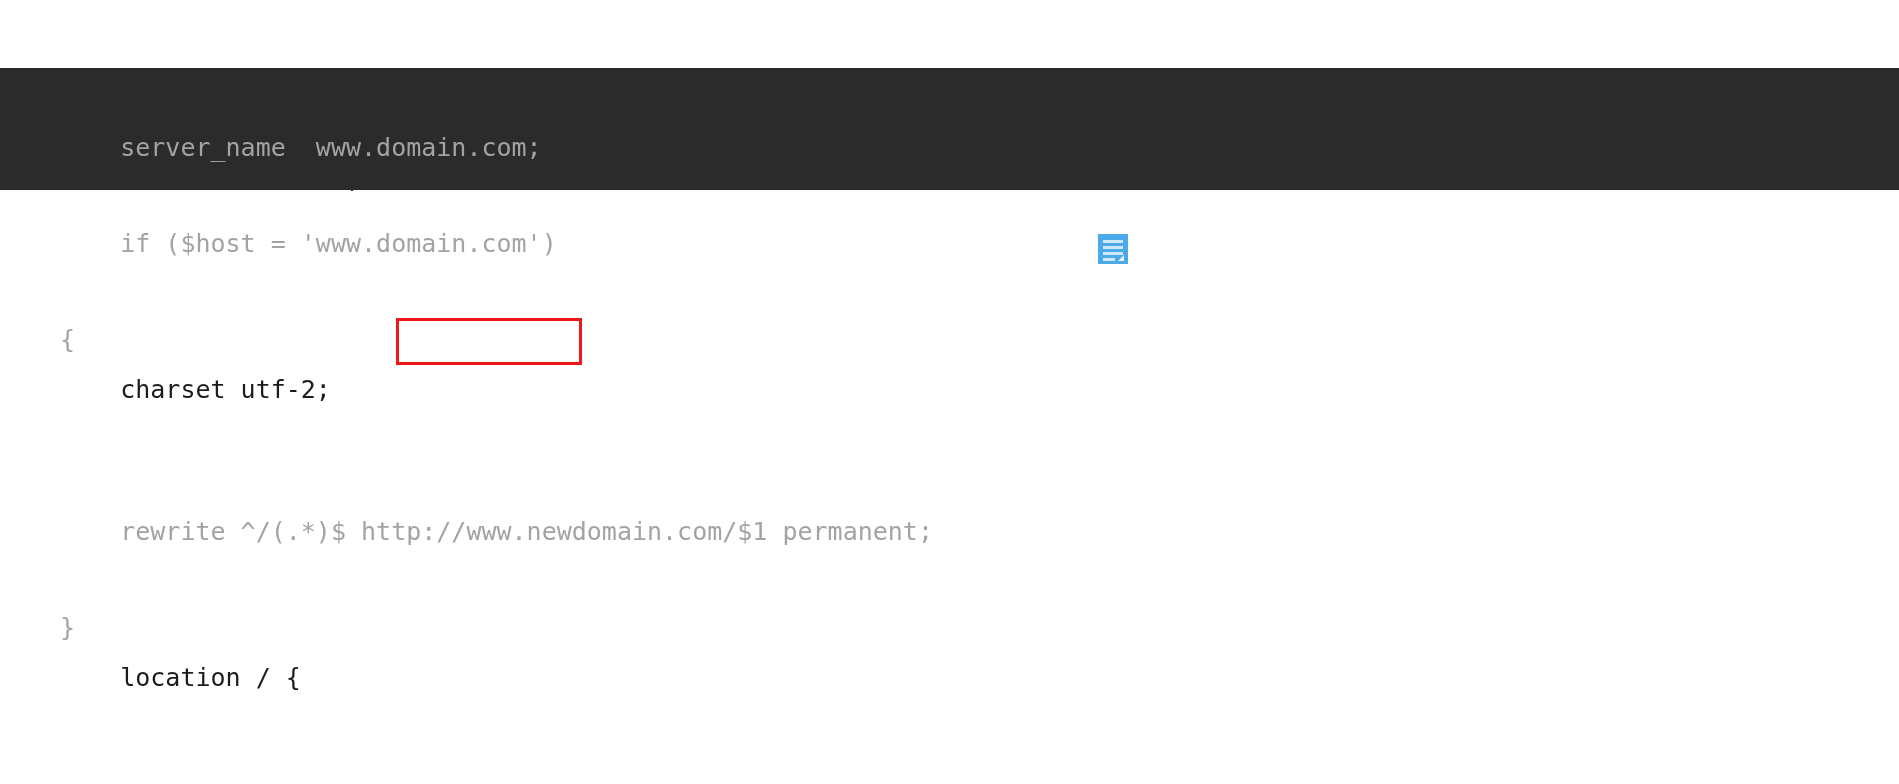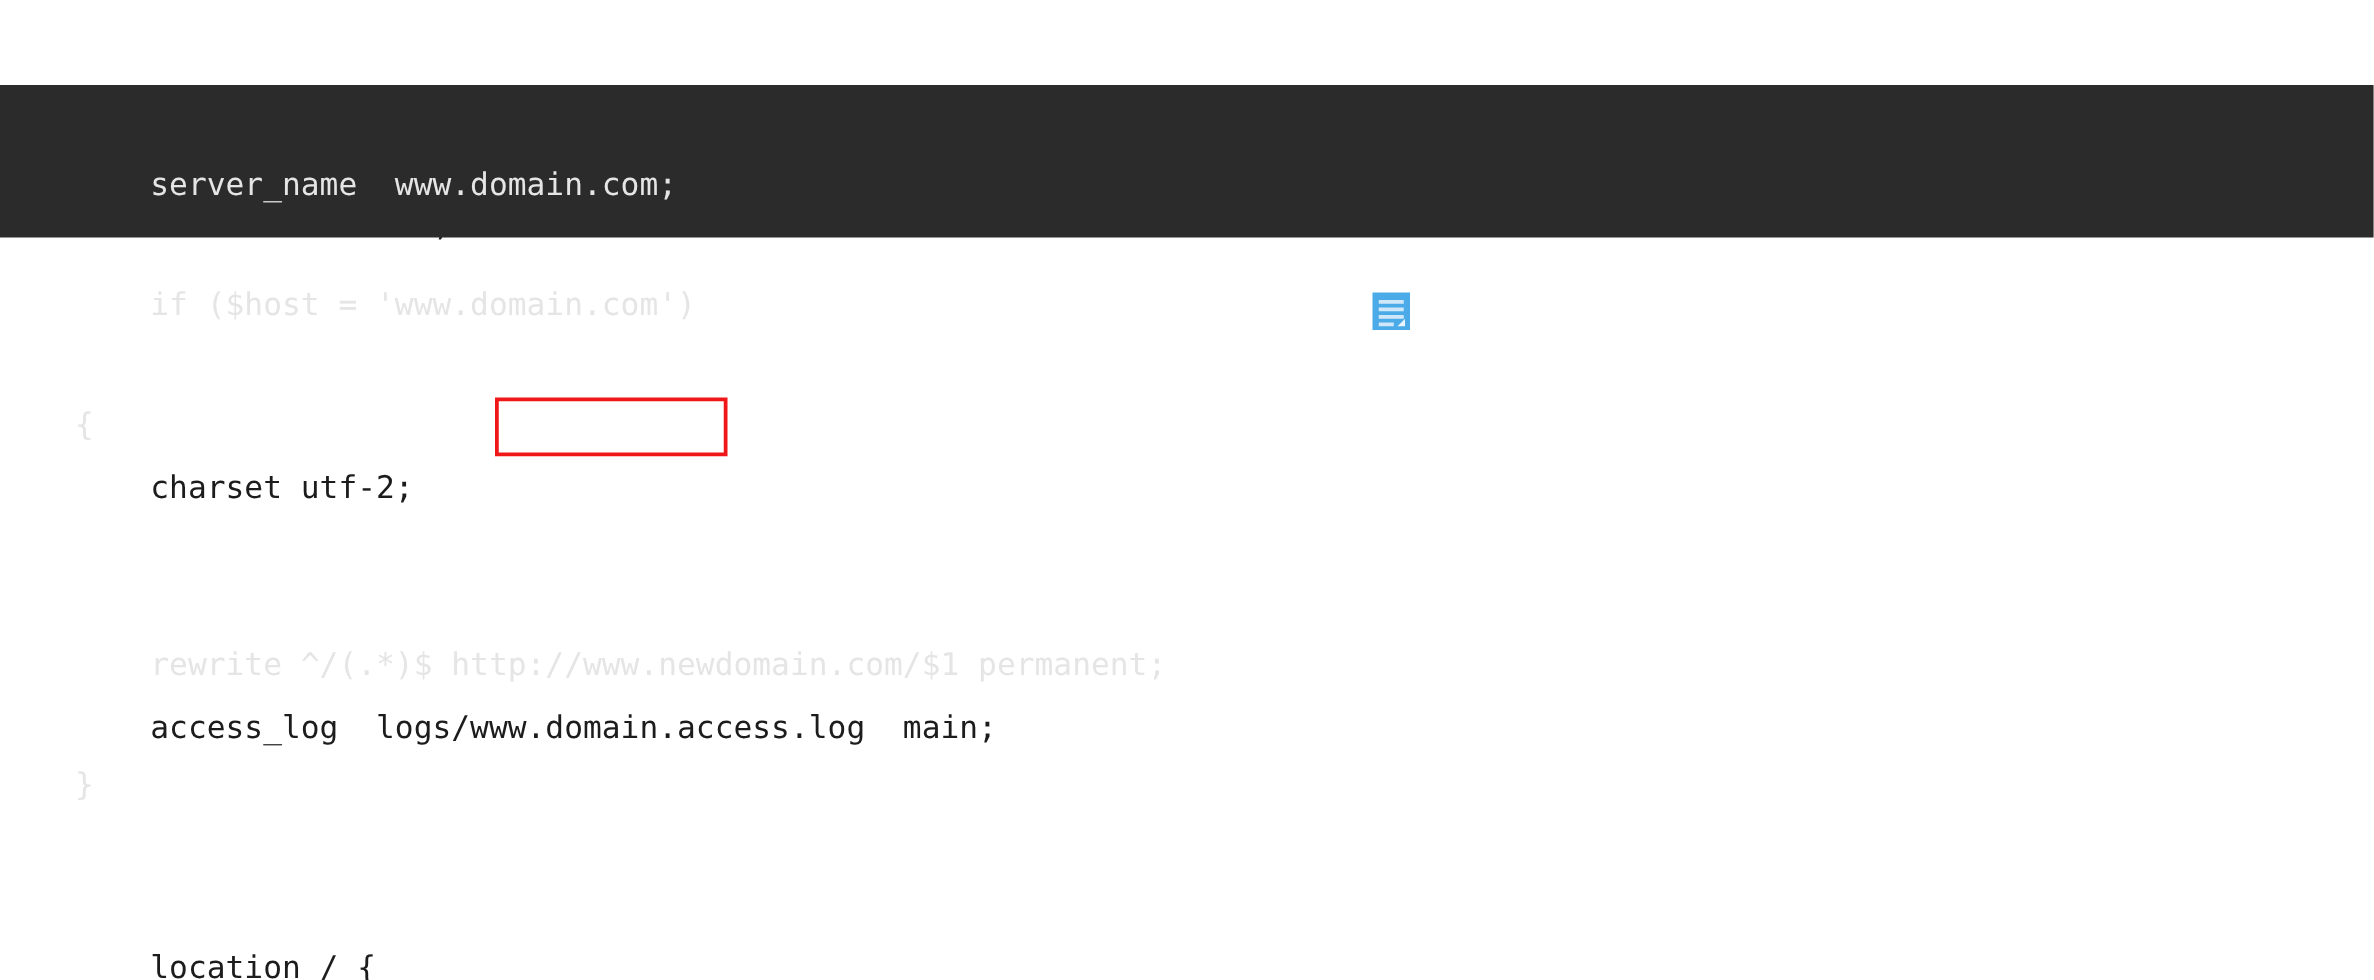--- a/index.html
+++ b/index.html
@@ -49,21 +49,21 @@
     position: absolute;
     left: 0;
     top: 68px;
     width: 1899px;
     height: 122px;
     background: #2b2b2b;
     z-index: 2;
   }
 
   .selection-band .code-line {
-    color: #e5e5e5;
+    color: #a3a3a3;
   }
 
   .sel-inner {
     position: absolute;
     left: 0;
     top: 0;
     width: 1899px;
     white-space: pre;
     font-family: "DejaVu Sans Mono", "Liberation Mono", monospace;
     font-size: 25px;
@@ -149,21 +149,20 @@
       <span class="code-line"></span>
       <span class="code-line">    rewrite ^/(.*)$ http://www.newdomain.com/$1 permanent;</span>
       <span class="code-line">}</span>
     </div>
   </div>
 
   <div class="code-block lower-code">
     <span class="code-line"></span>
     <span class="code-line">    charset utf-2;</span>
     <span class="code-line"></span>
-    <span class="code-line">    access_log  logs/www.domain.access.log  main;</span>
     <span class="code-line"></span>
     <span class="code-line">    location / {</span>
     
     
     
     
     
     
     
     

